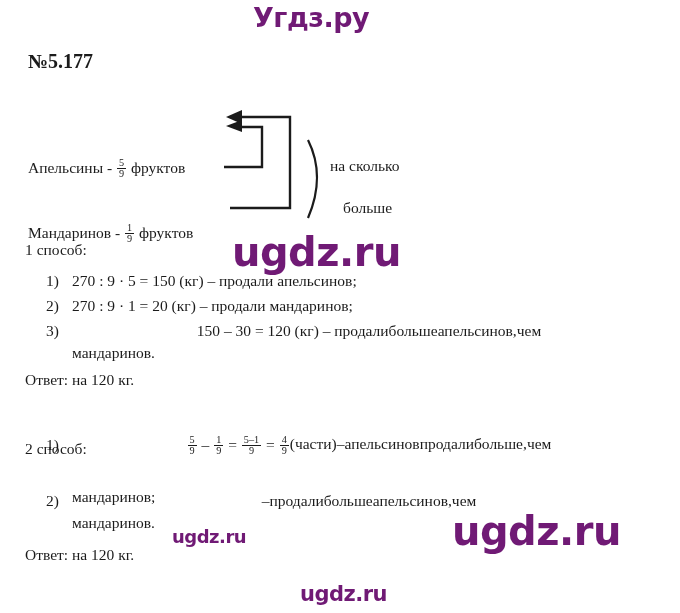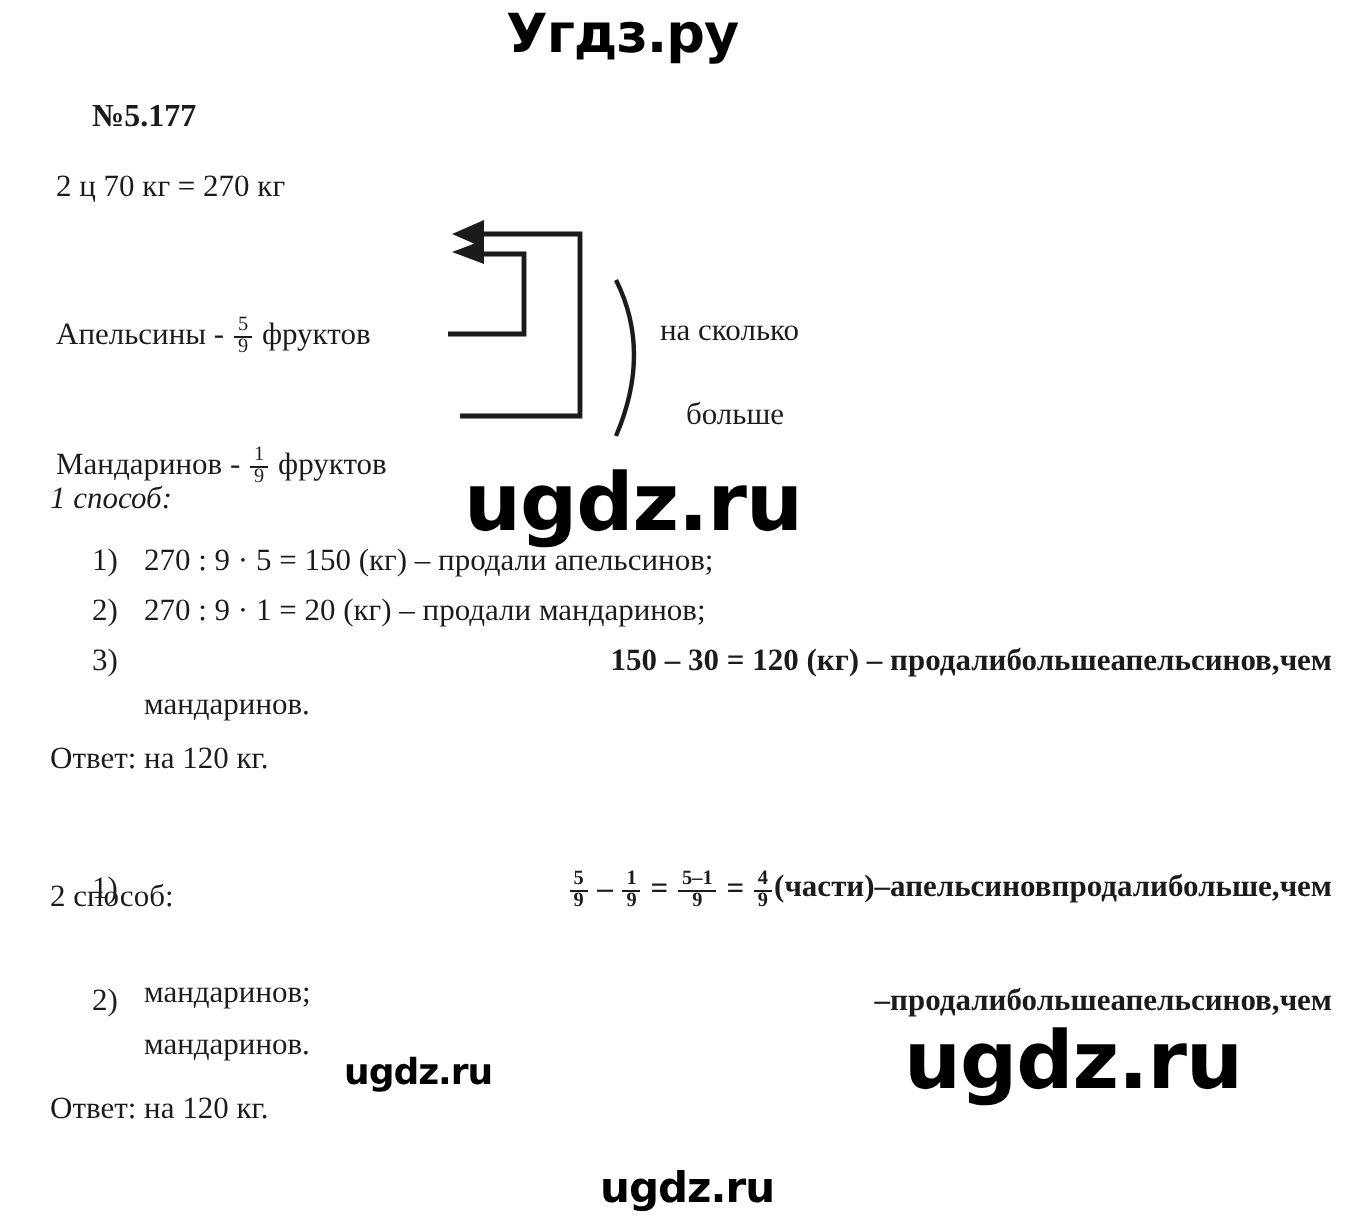--- a/index.html
+++ b/index.html
@@ -14,57 +14,57 @@
     overflow: hidden;
     font-family: "Liberation Serif", "DejaVu Serif", serif;
     color: #1b1b1b;
   }
 
   
   .wm {
     position: absolute;
     font-family: "DejaVu Sans", "Liberation Sans", sans-serif;
     font-weight: bold;
-    color: #000000;
+    color: #701a75;
     letter-spacing: -0.5px;
     white-space: nowrap;
     user-select: none;
   }
   .wm-top     { left: 253px; top: 2px;   font-size: 27px; }
   .wm-mid     { left: 232px; top: 229px; font-size: 40px; }
   .wm-low-s   { left: 172px; top: 526px; font-size: 18px; }
   .wm-low-b   { left: 452px; top: 508px; font-size: 40px; }
   .wm-bottom  { left: 300px; top: 582px; font-size: 21px; }
 
   
   .page { position: absolute; inset: 0; }
 
   .task-no {
     position: absolute;
-    left: 46px;
+    left: 28px;
     top: 50px;
-    font-size: 16px;
+    font-size: 20px;
     font-weight: bold;
     text-align: right;
   }
 
   .line {
     position: absolute;
     font-size: 15.5px;
     white-space: nowrap;
   }
 
   .l-eq       { left: 28px; top: 85px; }
   .l-total    { left: 28px; top: 117px; }
   .l-orange   { left: 28px; top: 158px; }
   .l-mandarin { left: 28px; top: 199px; margin-top: 24px; }
   .l-naskolko { left: 330px; top: 157px; }
   .l-bolshe   { left: 343px; top: 199px; }
 
-  .l-way1     { left: 25px; top: 241px; font-style: italic; }
+  .l-way1     { left: 25px; top: 241px; }
   .l-answer1  { left: 25px; top: 371px; }
   .l-way2     { left: 25px; top: 404px; margin-top: 36px; }
   .l-answer2  { left: 25px; top: 546px; }
 
   
   .frac {
     display: inline-block;
     vertical-align: -0.42em;
     text-align: center;
     font-size: 0.66em;
@@ -95,23 +95,22 @@
   .it1-3b{ left: 72px; top: 344px; }
 
   .it2-1 { left: 46px; top: 435px; width: 620px; }
   .it2-1b{ left: 72px; top: 488px; }
   .it2-2 { left: 46px; top: 492px; width: 620px; }
   .it2-2b{ left: 72px; top: 514px; }
 
   
   .spread {
     display: flex;
-    justify-content: flex-end;
+    justify-content: center;
     flex: 1 1 auto;
-    font-weight: bold;
   }
   .spread > span { white-space: nowrap; }
 
   
   .diagram {
     position: absolute;
     left: 222px;
     top: 104px;
     width: 110px;
     height: 118px;
@@ -123,21 +122,20 @@
 <div class="page">
 
   <div class="wm wm-top">Угдз.ру</div>
   <div class="wm wm-mid">ugdz.ru</div>
   <div class="wm wm-low-s">ugdz.ru</div>
   <div class="wm wm-low-b">ugdz.ru</div>
   <div class="wm wm-bottom">ugdz.ru</div>
 
   <div class="task-no">№5.177</div>
 
-  <div class="line l-eq">2 ц 70 кг = 270 кг</div>
 
 
   <div class="line l-orange">
     <span>Апельсины - </span><span class="frac"><span class="num">5</span><span class="den">9</span></span><span> фруктов</span>
   </div>
 
   <div class="line l-mandarin">
     <span>Мандаринов  - </span><span class="frac"><span class="num">1</span><span class="den">9</span></span><span> фруктов</span>
   </div>
 

